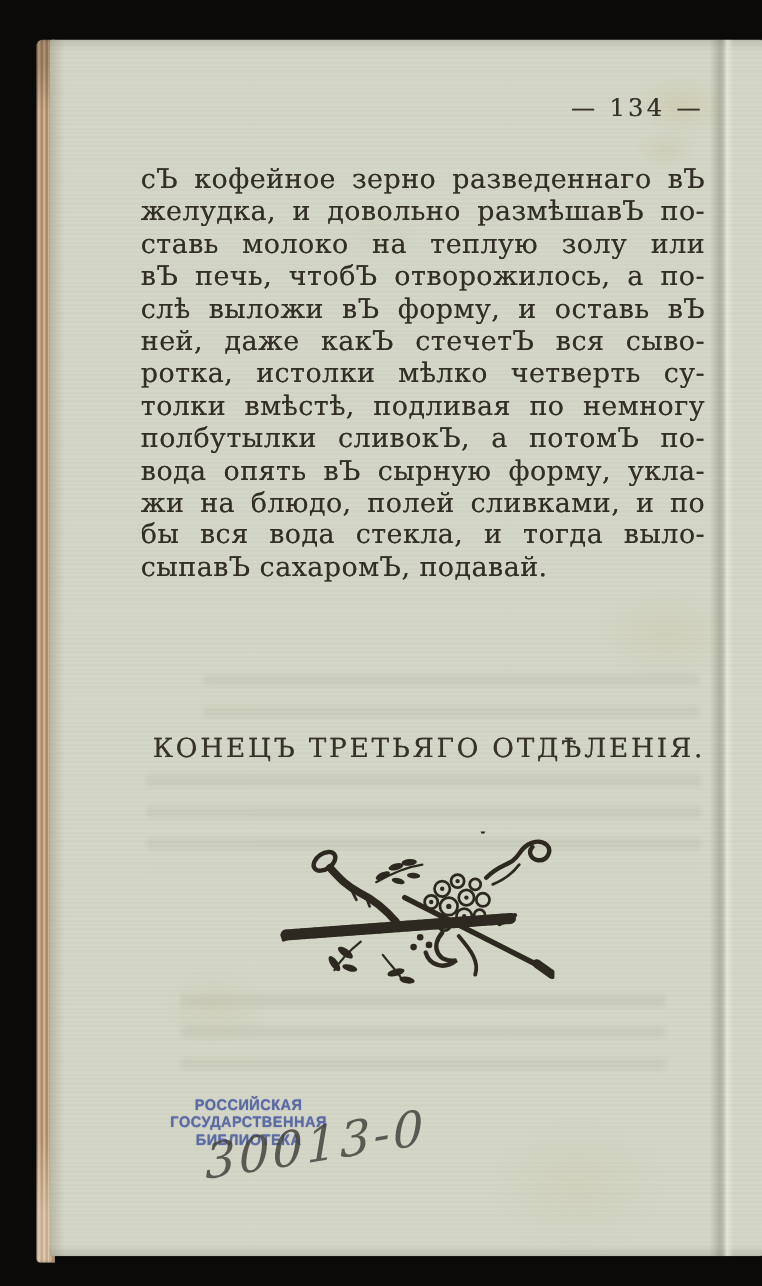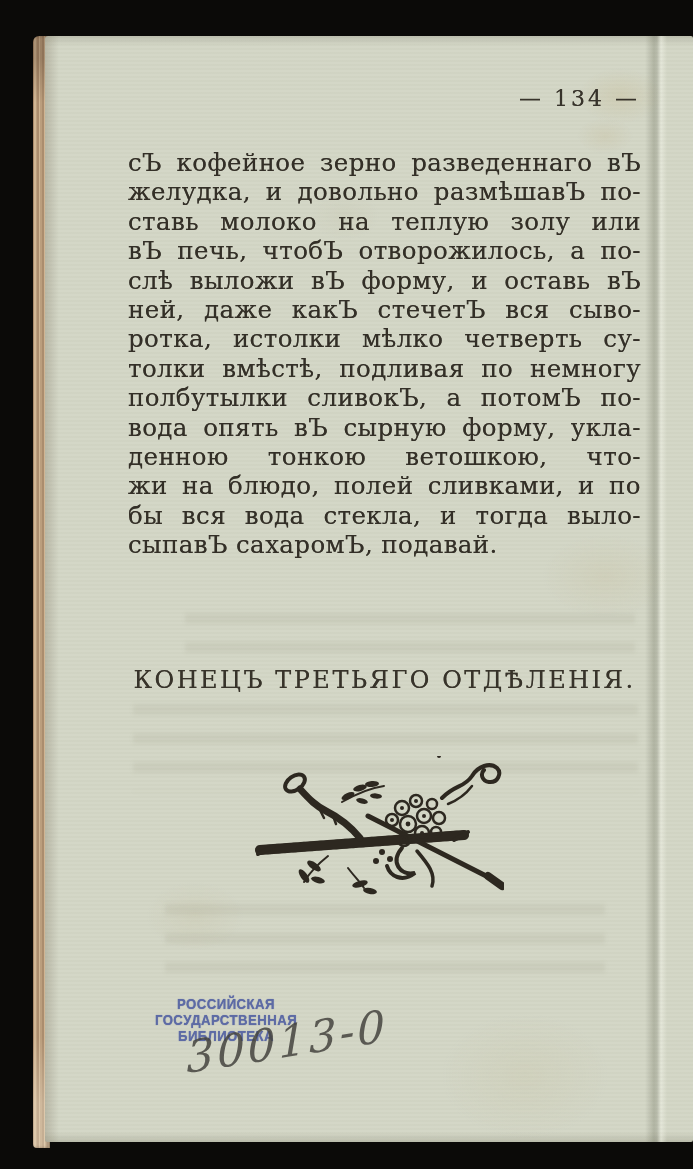--- a/index.html
+++ b/index.html
@@ -67,21 +67,21 @@
     position:absolute;left:83px;top:112px;width:513px;
     font-size:24.5px;line-height:29.4px;
     color:#332f27;
     letter-spacing:.4px;
     text-shadow:0 0 .5px rgba(45,40,30,.65);
   }
   .line{text-align:justify;text-align-last:justify;white-space:normal;}
   .line.last{text-align-last:left;}
   .ending{
     position:absolute;left:83px;top:630px;width:513px;
-    text-align:center;
+    text-align:right;
     font-size:24px;letter-spacing:2.5px;
     color:#37332a;
     text-shadow:0 0 .6px rgba(45,40,30,.7);
   }
   .vignette{position:absolute;left:207px;top:720px;}
   .vg{stroke:#2d2820;fill:none;stroke-linecap:round;}
 
   .stamp{
     position:absolute;left:81px;top:960px;width:200px;
     text-align:center;
@@ -118,21 +118,20 @@
     <div class="line">сЪ кофейное зерно разведеннаго вЪ</div>
     <div class="line">желудка, и довольно размѣшавЪ по-</div>
     <div class="line">ставь молоко на теплую золу или</div>
     <div class="line">вЪ печь, чтобЪ отворожилось, а по-</div>
     <div class="line">слѣ выложи вЪ форму, и оставь вЪ</div>
     <div class="line">ней, даже какЪ стечетЪ вся сыво-</div>
     <div class="line">ротка, истолки мѣлко четверть су-</div>
     <div class="line">толки вмѣстѣ, подливая по немногу</div>
     <div class="line">полбутылки сливокЪ, а потомЪ по-</div>
     <div class="line">вода опять вЪ сырную форму, укла-</div>
-    <div class="line">денною тонкою ветошкою, что-</div>
     <div class="line">жи на блюдо, полей сливками, и по</div>
     <div class="line">бы вся вода стекла, и тогда выло-</div>
     <div class="line last">сыпавЪ сахаромЪ, подавай.</div>
   </div>
 
   <div class="ending">КОНЕЦЪ ТРЕТЬЯГО ОТДѢЛЕНІЯ.</div>
 
   <svg class="vignette" width="252" height="142" viewBox="0 0 252 142" aria-hidden="true">
 
     <path class="vg" d="M8,94 L212,79" stroke-width="10"></path>

